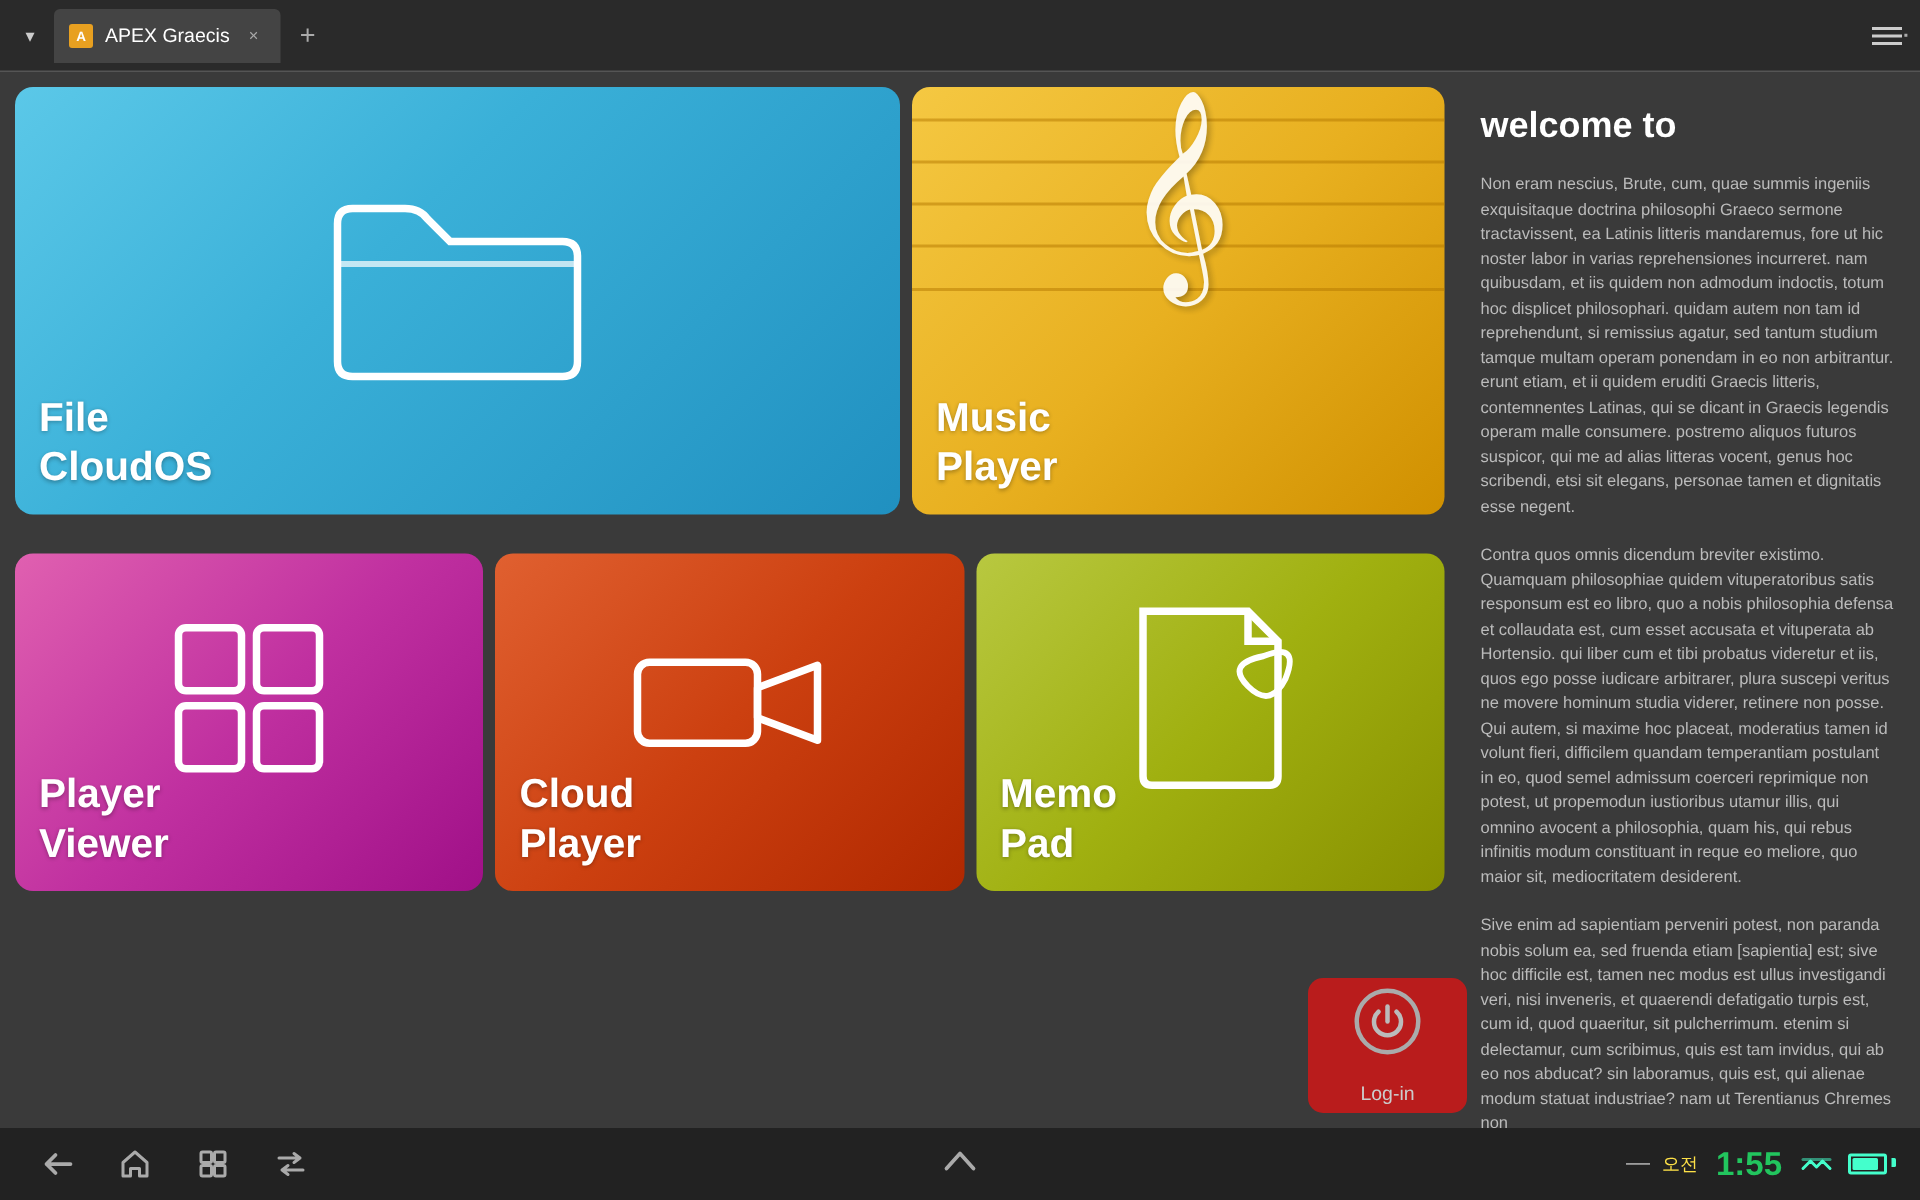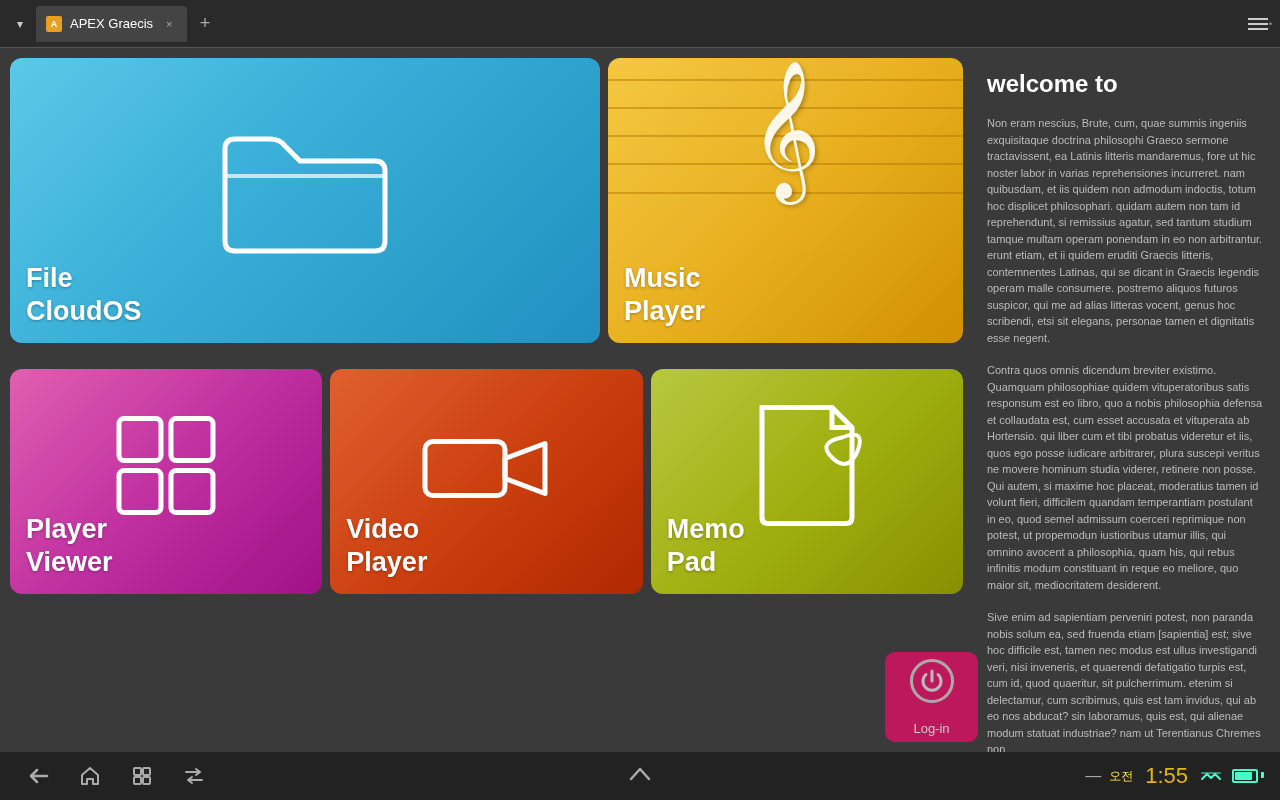--- a/index.html
+++ b/index.html
@@ -170,23 +170,23 @@
 
     .welcome-text {
       font-size: 11px;
       color: #bbb;
       line-height: 1.5;
       margin-bottom: 16px;
     }
 
     
     .login-tile {
-      width: 93px;
+      width: 106px;
       height: 90px;
-      background: #be185d;
+      background: #b91c1c;
       border-radius: 10px;
       display: flex;
       flex-direction: column;
       align-items: center;
       justify-content: center;
       cursor: pointer;
       gap: 18px;
       margin-top: 8px;
     }
 
@@ -236,22 +236,22 @@
       margin-left: auto;
       display: flex;
       align-items: center;
       gap: 8px;
       color: #ddd;
       font-size: 13px;
     }
 
     .time-display {
       font-size: 22px;
-      font-weight: normal;
-      color: #eab308;
+      font-weight: bold;
+      color: #22c55e;
       text-align: right;
     }
 
     
     .treble-clef {
       position: absolute;
       top: 10px;
       left: 50%;
       transform: translateX(-50%);
       color: white;
@@ -361,21 +361,21 @@
         </div>
       </div>
 
       <div class="tile-bottom" style="background:linear-gradient(135deg,#e06030,#cc4010,#b02800);">
 
         <svg style="position:absolute;top:50%;left:50%;transform:translate(-50%,-65%);" width="130" height="90" viewBox="0 0 130 90" fill="none">
           <rect x="4" y="18" width="80" height="54" rx="8" stroke="white" stroke-width="5" fill="none"></rect>
           <path d="M84 35 L124 20 L124 70 L84 55 Z" stroke="white" stroke-width="5" fill="none" stroke-linejoin="round"></path>
         </svg>
         <div class="app-tile-label">
-          <span>Video</span><br>
+          <span>Cloud</span><br>
           <span>Player</span>
         </div>
       </div>
 
       <div class="tile-bottom" style="background:linear-gradient(135deg,#b8c840,#a0b010,#889000);">
 
         <svg style="position:absolute;top:50%;left:50%;transform:translate(-50%,-65%);" width="110" height="130" viewBox="0 0 110 130" fill="none">
           <path d="M10 10 L80 10 L100 30 L100 120 Q100 126 94 126 L16 126 Q10 126 10 120 Z" stroke="white" stroke-width="5" fill="none"></path>
           <path d="M80 10 L80 30 L100 30" stroke="white" stroke-width="5" fill="none"></path>
           <path d="M90 40 Q115 30 105 55 Q95 75 80 60 Q65 45 90 40 Z" stroke="white" stroke-width="4" fill="none"></path>

